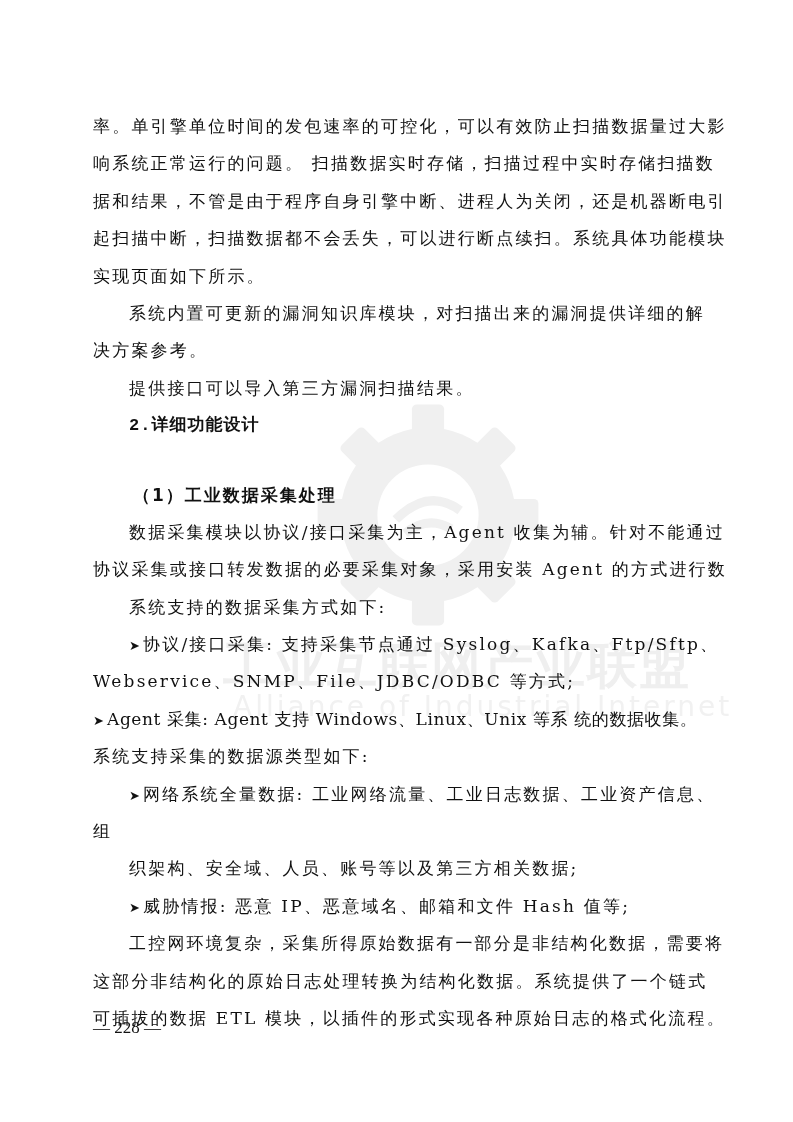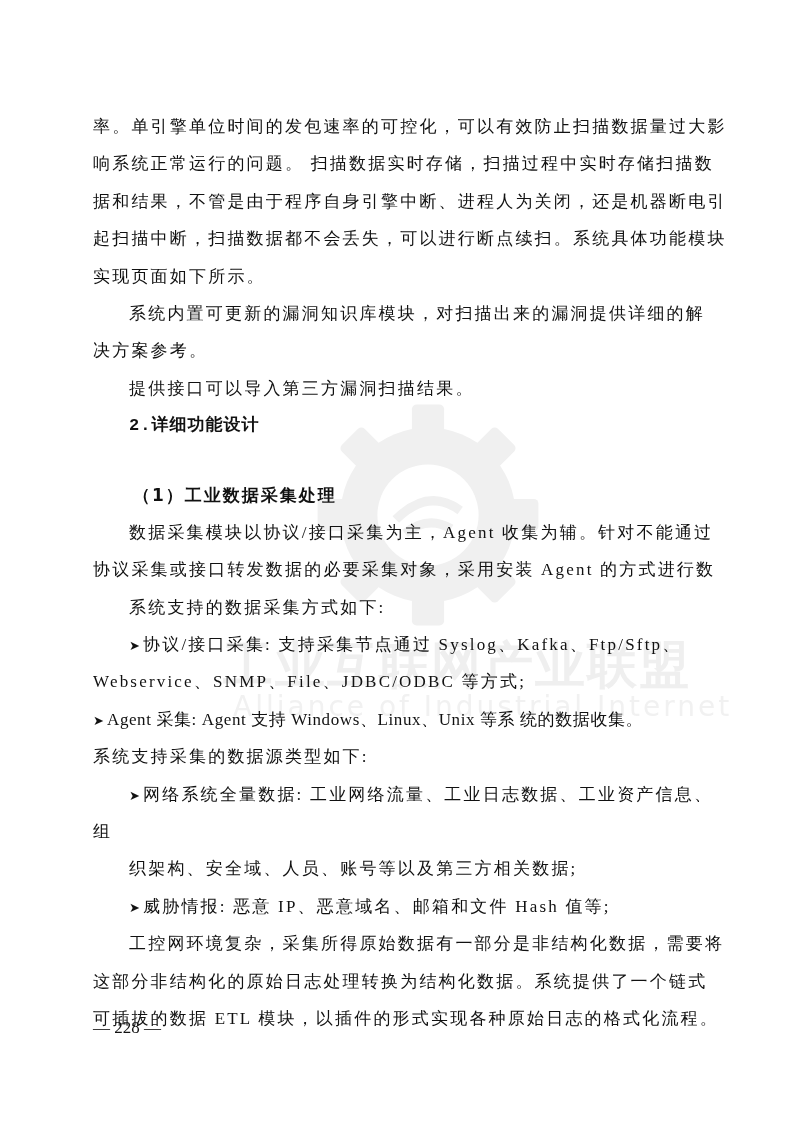--- a/index.html
+++ b/index.html
@@ -5,21 +5,21 @@
   html, body { margin: 0; padding: 0; background: #ffffff; }
   body { width: 793px; height: 1122px; position: relative; overflow: hidden;
          font-family: "DejaVu Serif", "Liberation Serif", serif; color: #111; }
   .watermark { position: absolute; left: 16px; top: 0; width: 793px; height: 1122px; pointer-events: none; z-index: 0; margin-left: 12px; }
   .gear { position: absolute; left: 285px; top: 400px; width: 230px; height: 230px; }
   .wm-cn { position: absolute; left: 195px; top: 632px; font-family: "DejaVu Sans", sans-serif;
            font-weight: bold; font-size: 50px; color: #efefef; letter-spacing: 2px; white-space: nowrap; }
   .wm-en { position: absolute; left: 205px; top: 690px; font-family: "DejaVu Sans", sans-serif;
            font-size: 28px; color: #f1f1f1; letter-spacing: 3px; white-space: nowrap; }
   .content { position: absolute; left: 93px; top: 108px; width: 610px; z-index: 1; }
-  .line { font-size: 17px; line-height: 37.4px; height: 37.4px; white-space: nowrap; letter-spacing: 2.2px; font-family: Liberation Serif, serif; }
+  .line { font-size: 17px; line-height: 37.4px; height: 37.4px; white-space: nowrap; letter-spacing: 2.2px; }
   .indent { padding-left: 36px; }
   .h2 { padding-left: 36px; font-weight: bold; font-family: Liberation Mono, monospace; letter-spacing: 1px; }
   .h3 { padding-left: 40px; font-weight: bold; font-family: "DejaVu Sans", sans-serif; letter-spacing: 2px; margin-top: 32px; }
   .bullet { padding-left: 36px; }
   .arrow { display: inline-block; width: 14px; font-size: 13px; }
   .pagenum { position: absolute; left: 93px; top: 1018px; font-family: "Liberation Serif", serif; font-size: 17px; z-index: 1; text-align: right; }
 </style>
 </head>
 <body>
 

